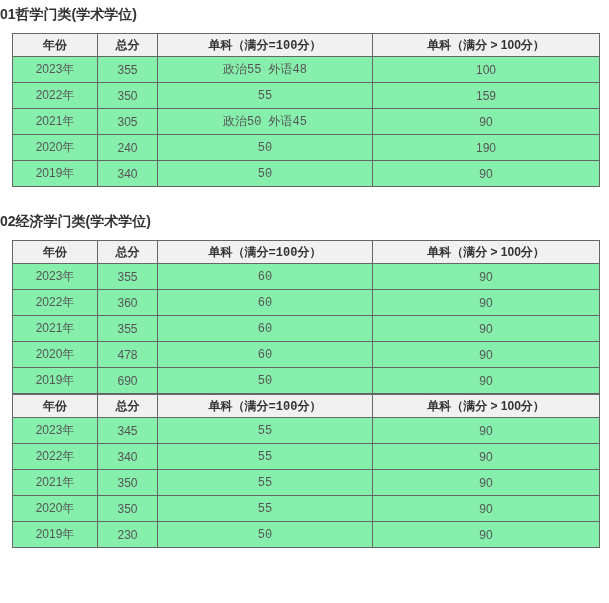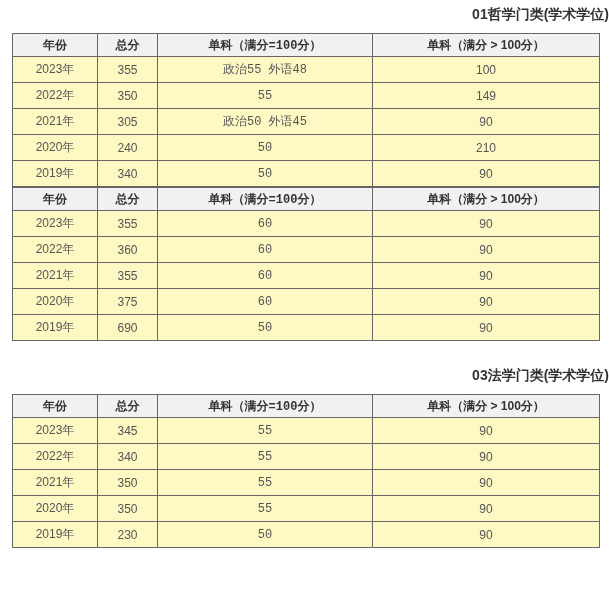--- a/index.html
+++ b/index.html
@@ -9,21 +9,21 @@
   }
   body {
     width: 609px;
     font-family: "Liberation Sans", "DejaVu Sans", sans-serif;
   }
   .page {
     width: 609px;
   }
   .section-title {
     margin: 24px 0 9px 0;
-    text-align: right;
+    text-align: left;
     font-size: 14px;
     line-height: 20px;
     font-weight: bold;
     color: #333333;
   }
   .score-section.first .section-title {
     margin-top: 4px;
   }
   table.score-table {
     width: 585px;
@@ -45,21 +45,21 @@
     color: #333333;
     font-size: 12px;
     font-weight: bold;
     height: 22px;
   }
   table.score-table td {
     color: #555555;
     font-size: 12px;
     font-weight: normal;
     height: 25px;
-    background: #fef9c3;
+    background: #86efac;
   }
   .col-0 { width: 84px; }
   .col-1 { width: 59px; }
   .col-2 { width: 214px; font-family: Liberation Mono, monospace; }
   .col-3 { width: 226px; }
 </style>
 </head>
 <body>
 
 <div class="page">
@@ -79,45 +79,46 @@
           <tr>
             <td class="col-0">2023年</td>
             <td class="col-1">355</td>
             <td class="col-2">政治55 外语48</td>
             <td class="col-3">100</td>
           </tr>
           <tr>
             <td class="col-0">2022年</td>
             <td class="col-1">350</td>
             <td class="col-2">55</td>
-            <td class="col-3">149</td>
+            <td class="col-3">159</td>
           </tr>
           <tr>
             <td class="col-0">2021年</td>
             <td class="col-1">305</td>
             <td class="col-2">政治50 外语45</td>
             <td class="col-3">90</td>
           </tr>
           <tr>
             <td class="col-0">2020年</td>
             <td class="col-1">240</td>
             <td class="col-2">50</td>
-            <td class="col-3">210</td>
+            <td class="col-3">190</td>
           </tr>
           <tr>
             <td class="col-0">2019年</td>
             <td class="col-1">340</td>
             <td class="col-2">50</td>
             <td class="col-3">90</td>
           </tr>
         </tbody>
       </table>
   </section>
 
   <section class="score-section">
+    <h3 class="section-title">02经济学门类(学术学位)</h3>
     <table class="score-table">
         <thead>
           <tr>
             <th class="col-0">年份</th>
             <th class="col-1">总分</th>
             <th class="col-2">单科（满分=100分）</th>
             <th class="col-3">单科（满分 &gt; 100分）</th>
           </tr>
         </thead>
         <tbody>
@@ -134,36 +135,35 @@
             <td class="col-3">90</td>
           </tr>
           <tr>
             <td class="col-0">2021年</td>
             <td class="col-1">355</td>
             <td class="col-2">60</td>
             <td class="col-3">90</td>
           </tr>
           <tr>
             <td class="col-0">2020年</td>
-            <td class="col-1">375</td>
+            <td class="col-1">478</td>
             <td class="col-2">60</td>
             <td class="col-3">90</td>
           </tr>
           <tr>
             <td class="col-0">2019年</td>
             <td class="col-1">690</td>
             <td class="col-2">50</td>
             <td class="col-3">90</td>
           </tr>
         </tbody>
       </table>
   </section>
 
   <section class="score-section">
-    <h3 class="section-title">03法学门类(学术学位)</h3>
     <table class="score-table">
         <thead>
           <tr>
             <th class="col-0">年份</th>
             <th class="col-1">总分</th>
             <th class="col-2">单科（满分=100分）</th>
             <th class="col-3">单科（满分 &gt; 100分）</th>
           </tr>
         </thead>
         <tbody>

